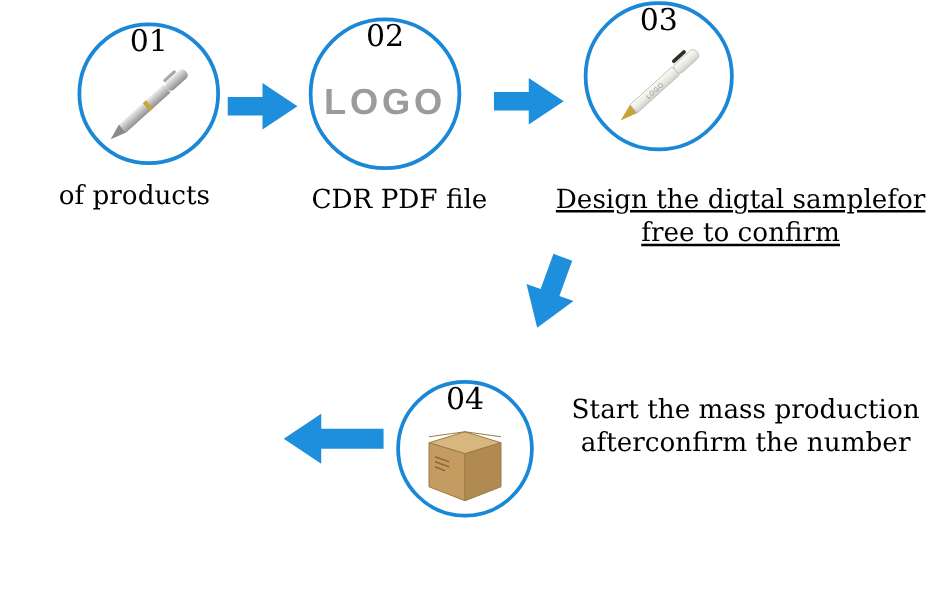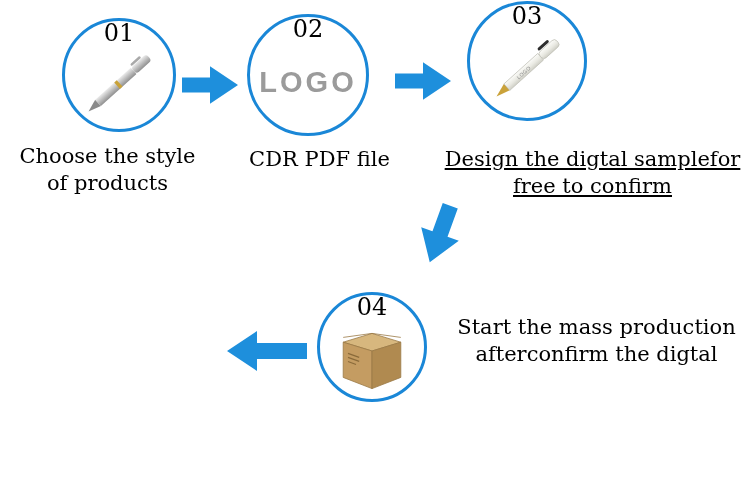--- a/index.html
+++ b/index.html
@@ -8,21 +8,21 @@
     font-family:"DejaVu Serif","Liberation Serif",serif;color:#000;
   }
   .circle{
     position:absolute;border-radius:50%;background:#fff;
     border:3px solid var(--circle-border,#1a87d7);
     box-sizing:border-box;display:flex;flex-direction:column;align-items:center;
   }
   .c1{left:62px;top:18px;width:114px;height:114px;}
   .c2{left:247px;top:14px;width:122px;height:122px;}
   .c3{left:467px;top:1px;width:120px;height:120px;}
-  .c4{left:317px;top:292px;width:110px;height:110px;}
+  .c4{left:317px;top:304px;width:110px;height:110px;}
   .c5{left:93px;top:289px;width:112px;height:112px;}
   .step-num{font-size:24px;font-weight:400;margin-top:0;line-height:1;}
   .icon-wrap{flex:1;display:flex;align-items:center;justify-content:center;width:100%;margin-top:-8px;}
   .logo-text{
     flex:1;display:flex;align-items:center;justify-content:center;
     font-family:"Liberation Sans","DejaVu Sans",sans-serif;
     font-size:29px;font-weight:bold;letter-spacing:3px;color:var(--logo-gray,#9b9b9b);
     margin-top:-10px;
   }
   .label{position:absolute;font-size:21px;line-height:1.28;text-align:center;}
@@ -98,21 +98,20 @@
           <rect x="24" y="50" width="52" height="10" fill="url(#penGradB)" stroke="#bdbdb4" stroke-width="0.8"></rect>
           <text x="40" y="57.6" font-size="6" fill="#8f8f8f" font-family="'Liberation Sans',sans-serif" letter-spacing="0.5">LOGO</text>
           <rect x="76" y="50" width="26" height="10" rx="4" fill="url(#penGradB)" stroke="#bdbdb4" stroke-width="0.8"></rect>
           <rect x="79" y="45.5" width="16" height="3.4" rx="1.7" fill="#2e2e2e"></rect>
         </g>
       </svg>
     </div>
   </div>
 
   <div class="label lb1">
-    <div>Choose the style</div>
     <div>of products</div>
   </div>
 
   <div class="label lb2">
     <div>CDR PDF file</div>
   </div>
 
   <div class="label lb3">
     <div>Design the digtal samplefor</div>
     <div>free to confirm</div>
@@ -142,17 +141,17 @@
 
   <div class="arrow ar-left">
     <svg width="80" height="44" viewBox="0 0 80 44">
       <polygon points="80,14 30,14 30,2 0,22 30,42 30,30 80,30" style="fill:var(--arrow,#1e8fdc)"></polygon>
     </svg>
   </div>
 
 
   <div class="label lb4">
     <div>Start the mass production</div>
-    <div>afterconfirm the digtal</div>
+    <div>afterconfirm the number</div>
   </div>
 
 
 </div>
 
 </body></html>

